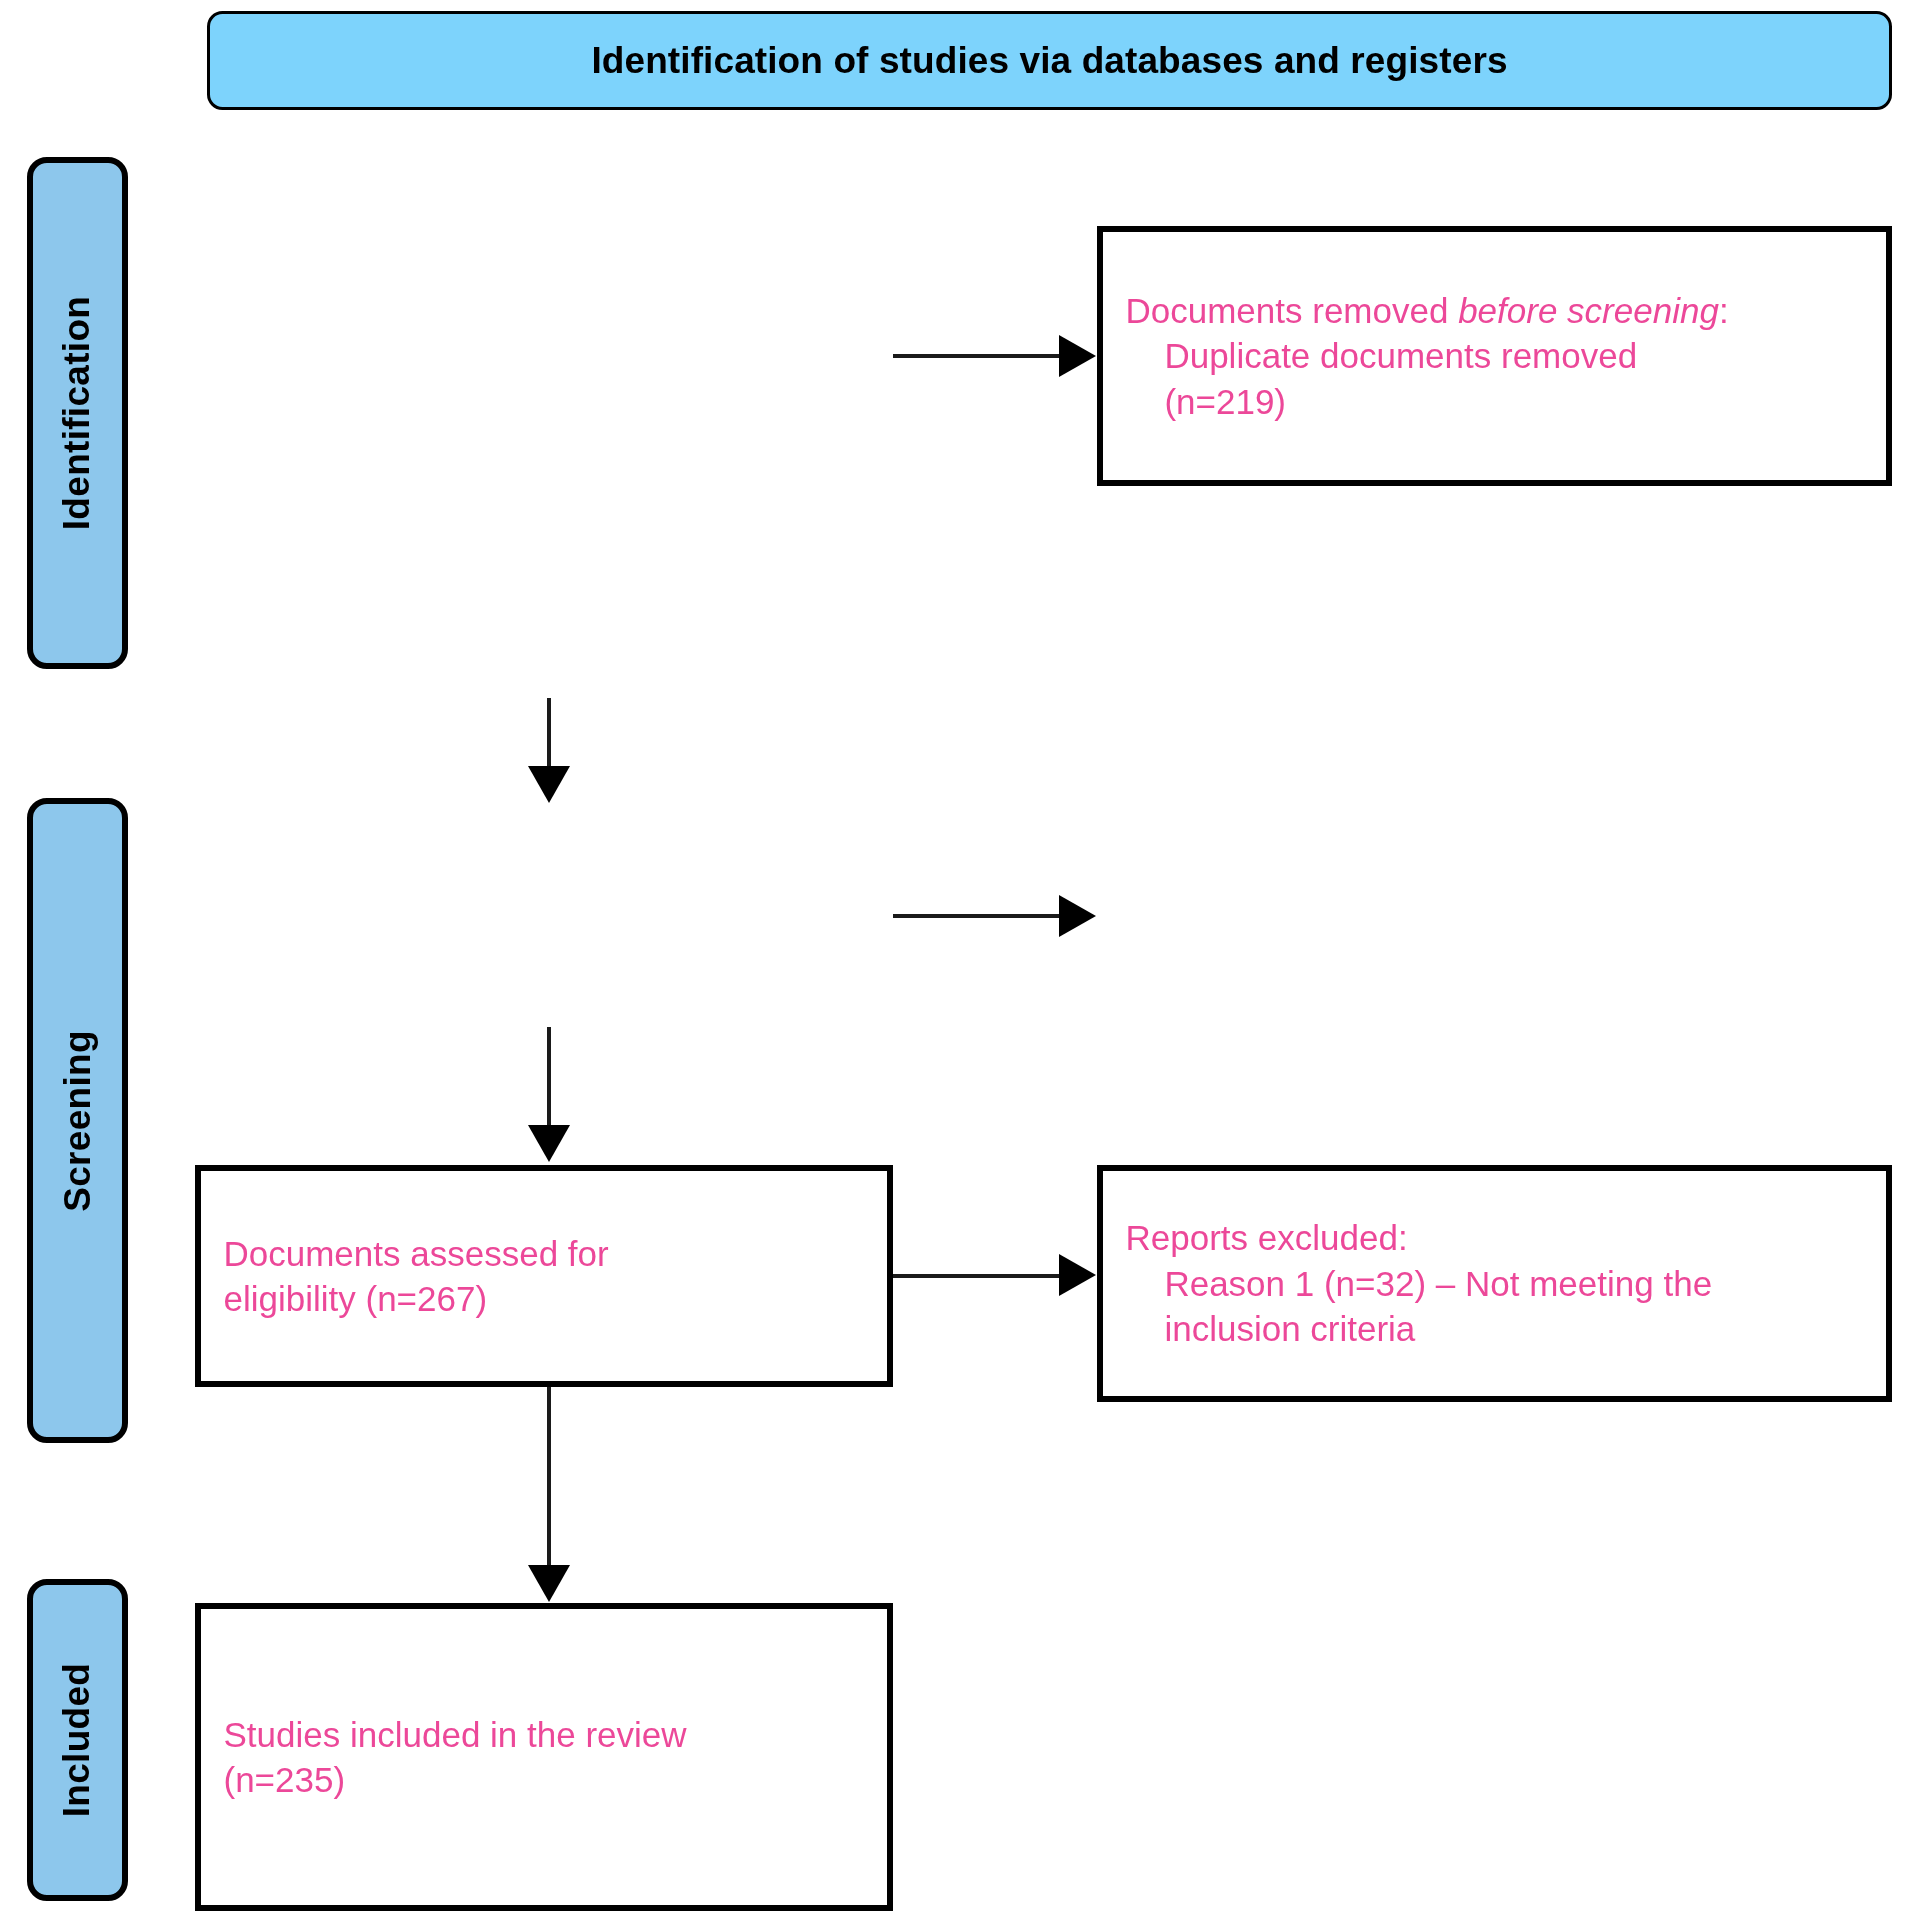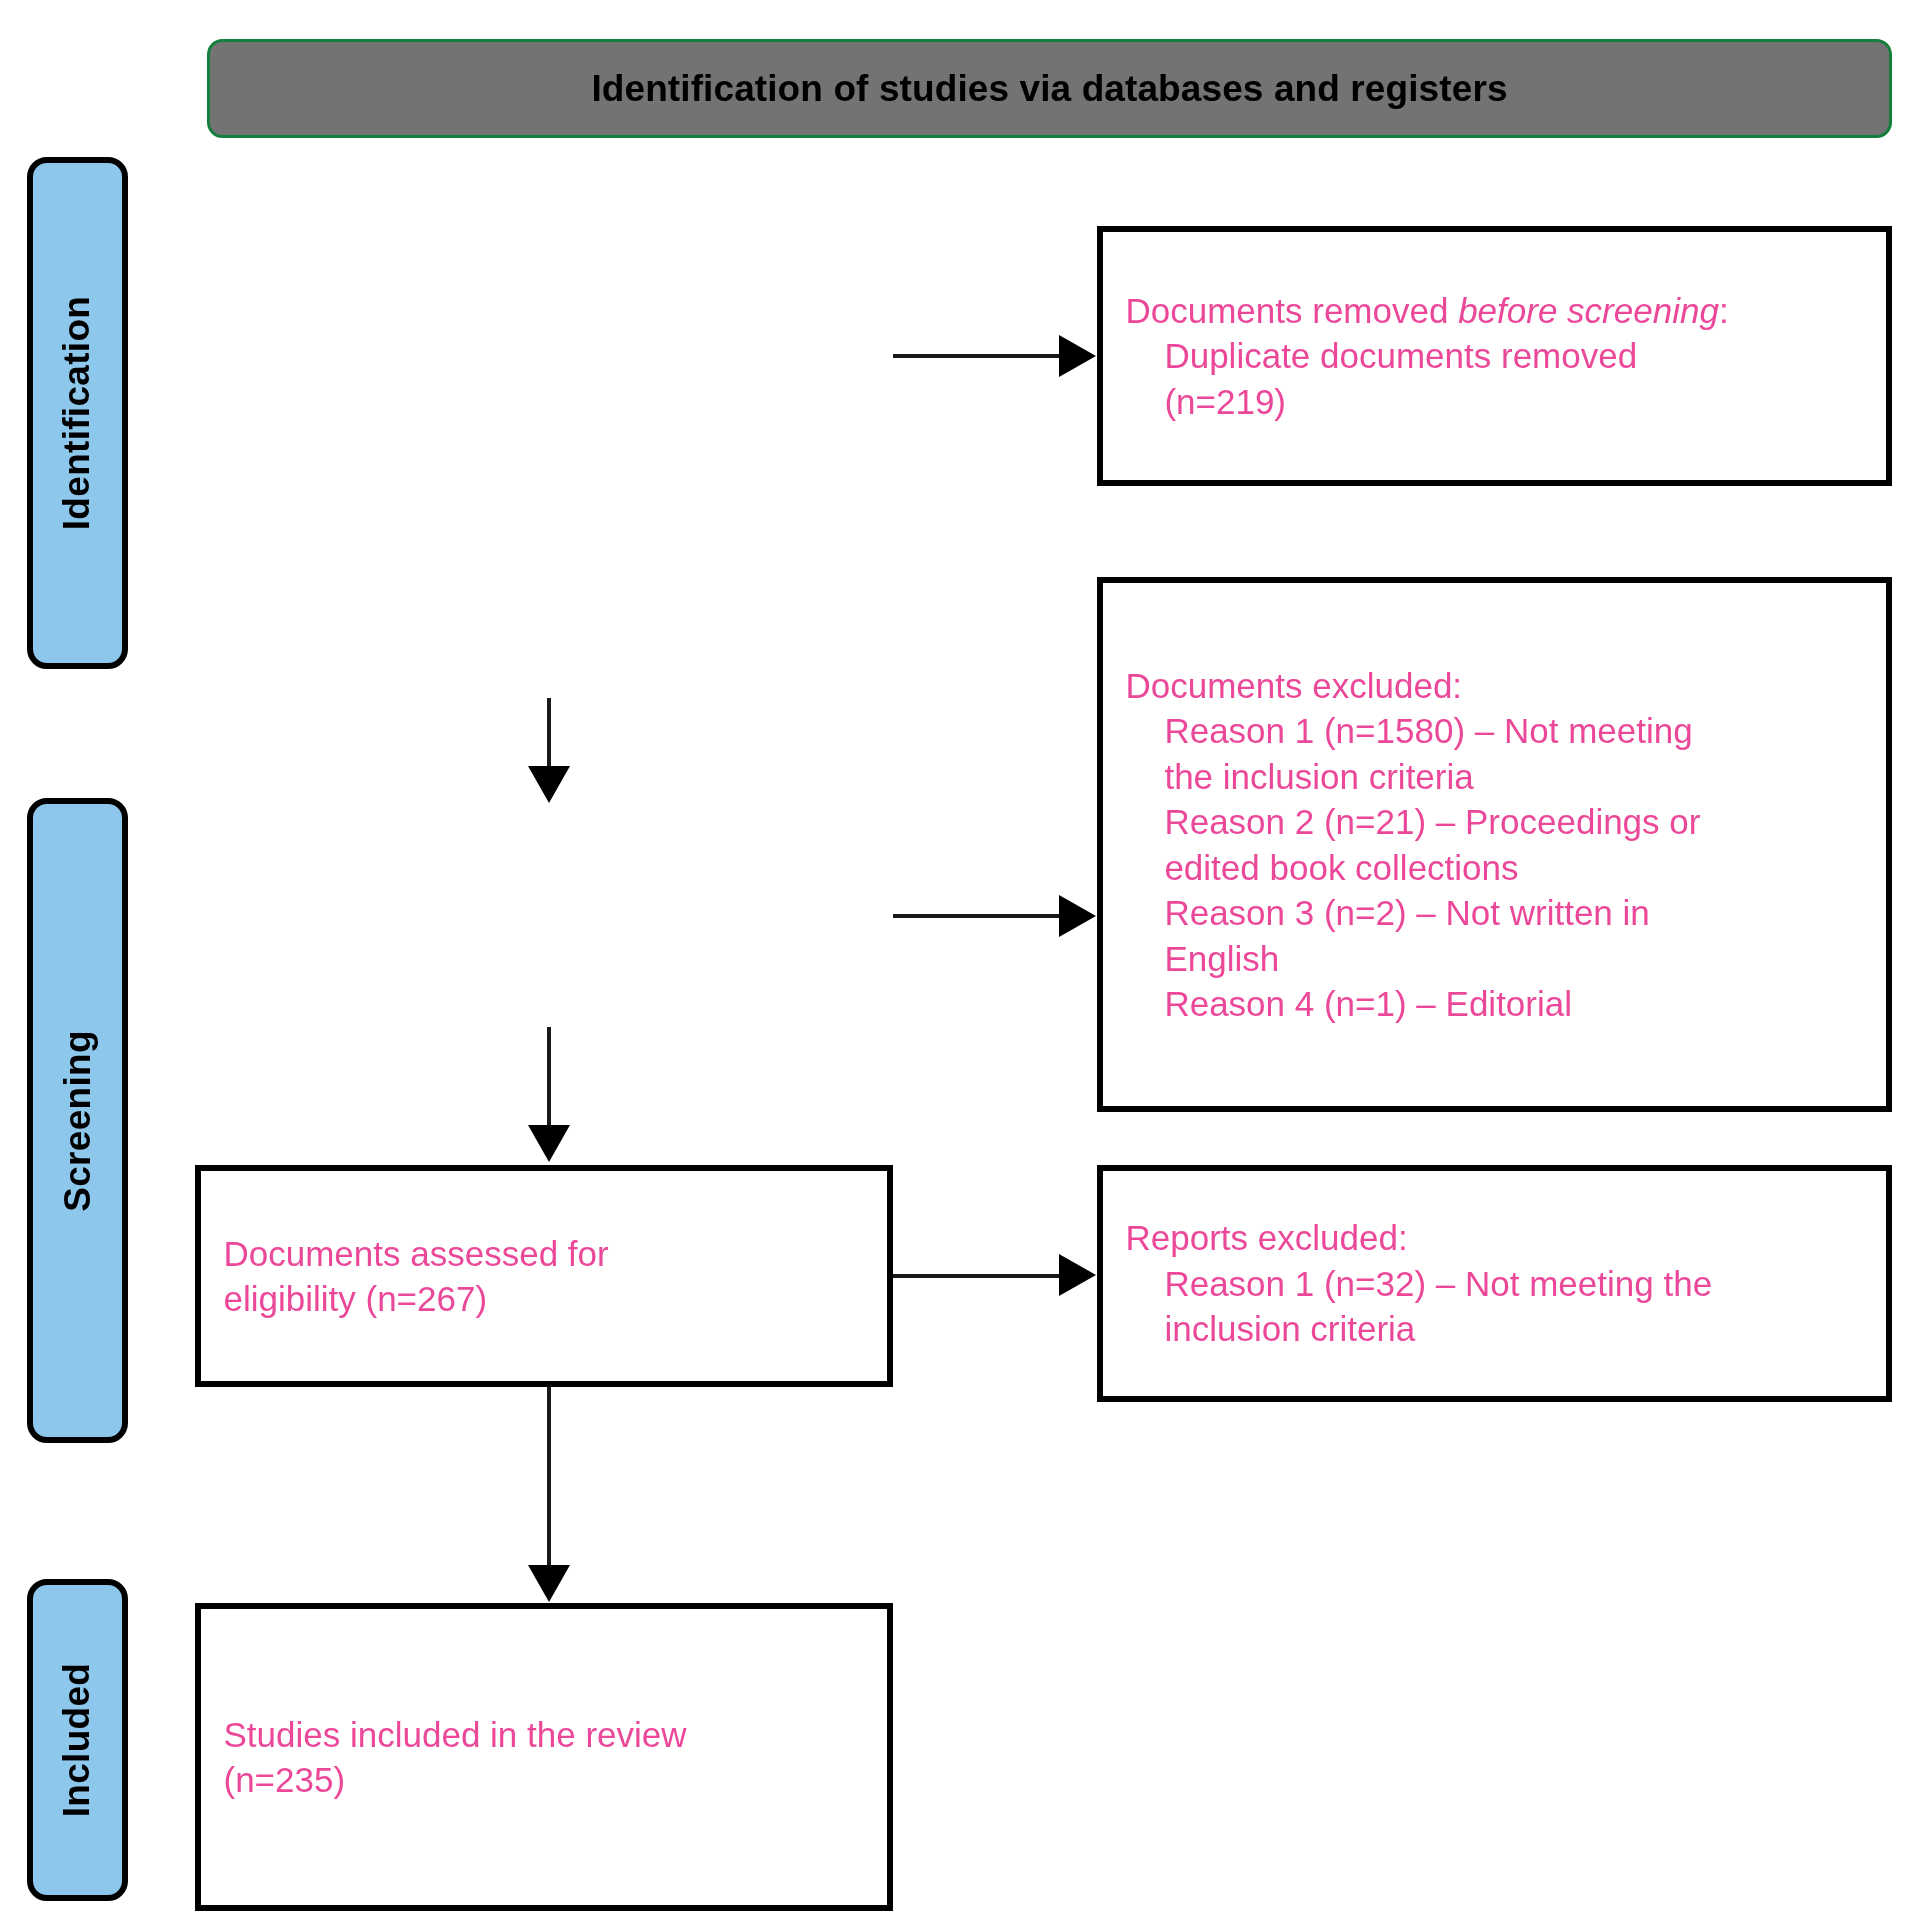--- a/index.html
+++ b/index.html
@@ -13,25 +13,25 @@
     height: 1926px;
     background: #ffffff;
     font-family: "Liberation Sans", sans-serif;
     overflow: hidden;
   }
 
   
   .header-banner {
     position: absolute;
     left: 207px;
-    top: 39px;
+    top: 11px;
     width: 1685px;
     height: 99px;
-    background: #737373;
-    border: 3px solid #15803d;
+    background: #7dd3fc;
+    border: 3px solid #000000;
     border-radius: 15.4px;
     box-sizing: border-box;
     display: flex;
     align-items: center;
     justify-content: center;
   }
   .header-banner-title {
     font-size: 37px;
     font-weight: 700;
     color: #000000;
@@ -152,30 +152,20 @@
   </div>
 
 
   <div class="flow-box" id="box-removed">
     <div class="txt"><span>Documents removed </span><em>before screening</em><span>:</span>
 <span>    Duplicate documents removed
     (n=219)</span></div>
   </div>
 
 
-  <div class="flow-box" id="box-excluded">
-    <div class="txt">Documents excluded:
-    Reason 1 (n=1580) – Not meeting
-    the inclusion criteria
-    Reason 2 (n=21) – Proceedings or
-    edited book collections
-    Reason 3 (n=2) – Not written in
-    English
-    Reason 4 (n=1) – Editorial</div>
-  </div>
 
   <div class="flow-box" id="box-eligibility">
     <div class="txt">Documents assessed for
 eligibility (n=267)</div>
   </div>
 
   <div class="flow-box" id="box-reports-excluded">
     <div class="txt">Reports excluded:
     Reason 1 (n=32) – Not meeting the
     inclusion criteria</div>

